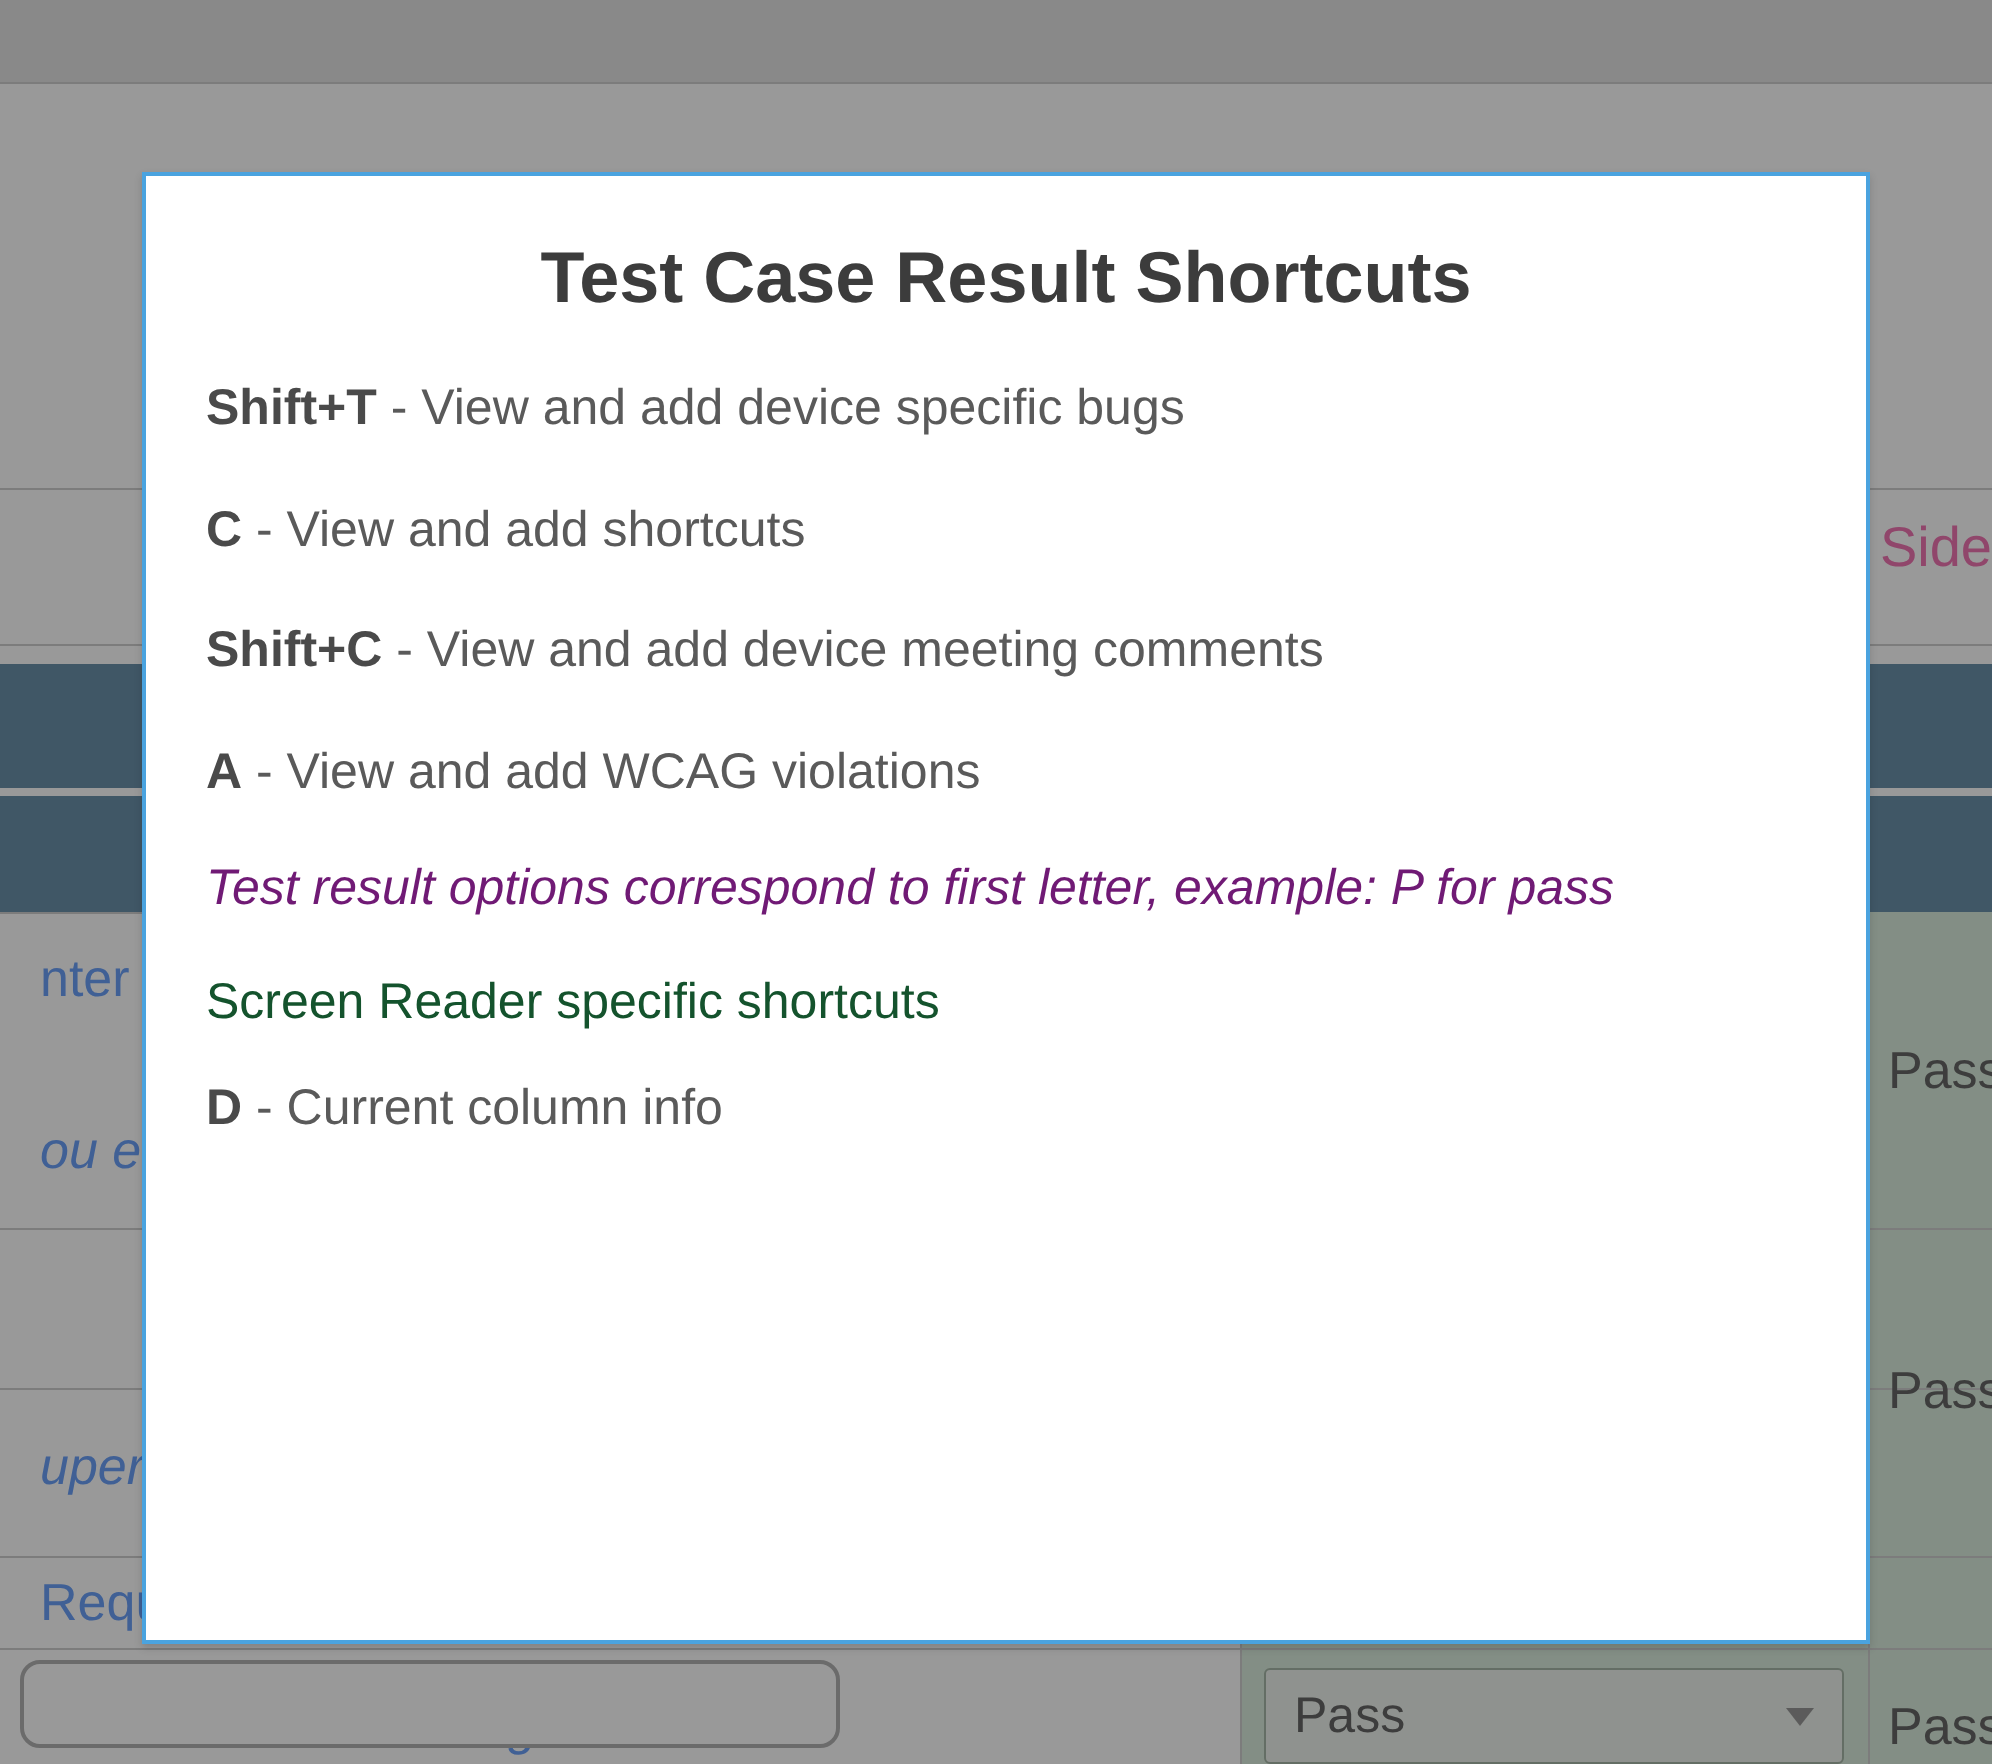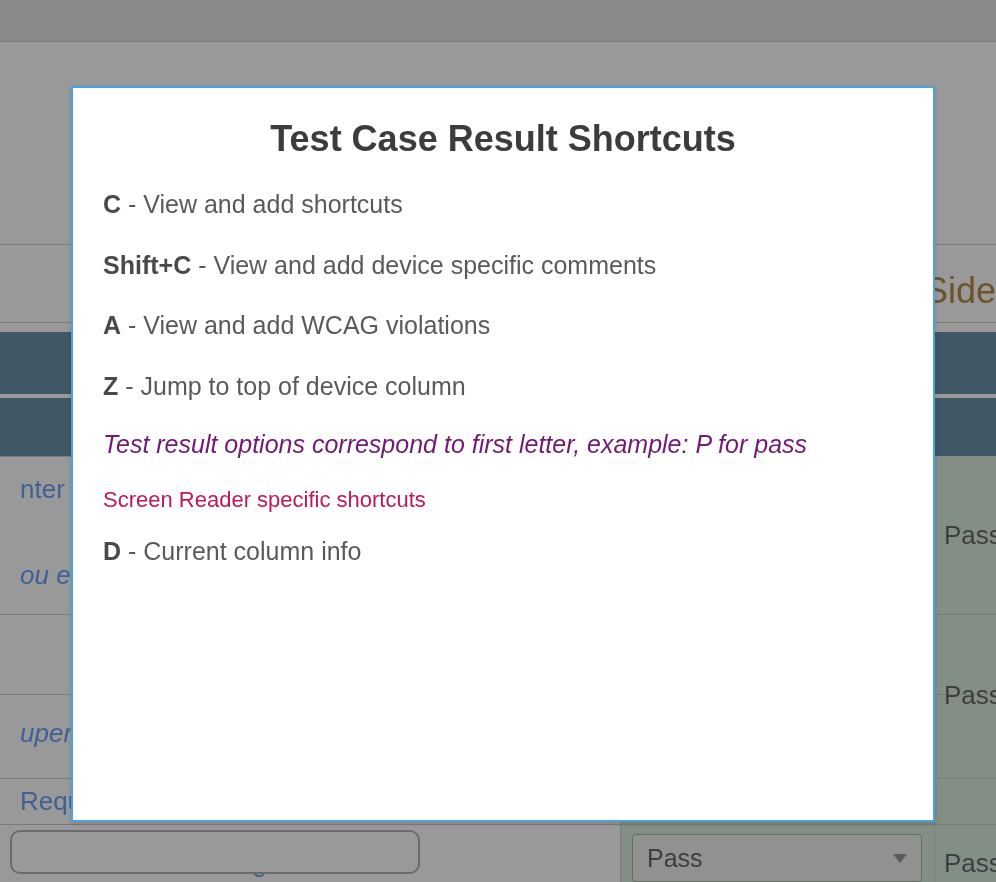--- a/index.html
+++ b/index.html
@@ -35,21 +35,21 @@
     border-left: 1px solid #bfbfbf;
   }
   .bg .cell-right2 {
     position: absolute; left: 934px; right: 0; top: 456px; bottom: 0;
     border-left: 1px solid #bfbfbf;
   }
   .bg .cell-right .hline {
     position: absolute; left: 0; right: 0; border-top: 1px solid #bfbfbf;
   }
   .bg .side-label {
-    position: absolute; right: 0; top: 264px; font-size: 36px; color: #a16207; padding: 6px 0 6px 10px;
+    position: absolute; right: 0; top: 252px; font-size: 28px; color: #ec4899; padding: 6px 0 6px 10px;
   }
   .bg .left-text {
     position: absolute; left: 16px; font-size: 26px; color: #3b82f6; padding-left: 4px;
     white-space: nowrap; overflow: hidden;
     font-style: italic;
   }
   .bg .nonitalic { font-style: normal; }
 
   .bg .pass-label {
     position: absolute; font-size: 26px; color: #333;
@@ -100,22 +100,22 @@
     line-height: 1.3;
   }
   .modal .line b { color: #4a4a4a; font-weight: 700; }
   .modal .note {
     font-size: 25px;
     font-style: italic;
     color: #701a75;
     margin: 0 0 28px 0;
   }
   .modal .subhead {
-    font-size: 22px;
-    color: #be185d;
+    font-size: 25px;
+    color: #14532d;
     margin: 0 0 22px 0;
     font-weight: 400;
   }
 </style>
 </head>
 <body>
 
 <div class="bg">
   <div class="topbar"></div>
 
@@ -156,30 +156,30 @@
 
   <div class="inputbox"></div>
 </div>
 
 <div class="scrim"></div>
 
 <div class="modal">
   <h1>Test Case Result Shortcuts</h1>
 
   <p class="line">
+    <b>Shift+T</b> - <span>View and add device specific bugs</span>
+  </p>
+  <p class="line">
     <b>C</b> - <span>View and add shortcuts</span>
   </p>
   <p class="line">
-    <b>Shift+C</b> - <span>View and add device specific comments</span>
+    <b>Shift+C</b> - <span>View and add device meeting comments</span>
   </p>
   <p class="line">
     <b>A</b> - <span>View and add WCAG violations</span>
-  </p>
-  <p class="line">
-    <b>Z</b> - <span>Jump to top of device column</span>
   </p>
 
   <p class="note">Test result options correspond to first letter, example: P for pass</p>
 
   <p class="subhead">Screen Reader specific shortcuts</p>
 
   <p class="line" style="margin-bottom:0">
     <b>D</b> - <span>Current column info</span>
   </p>
 </div>

